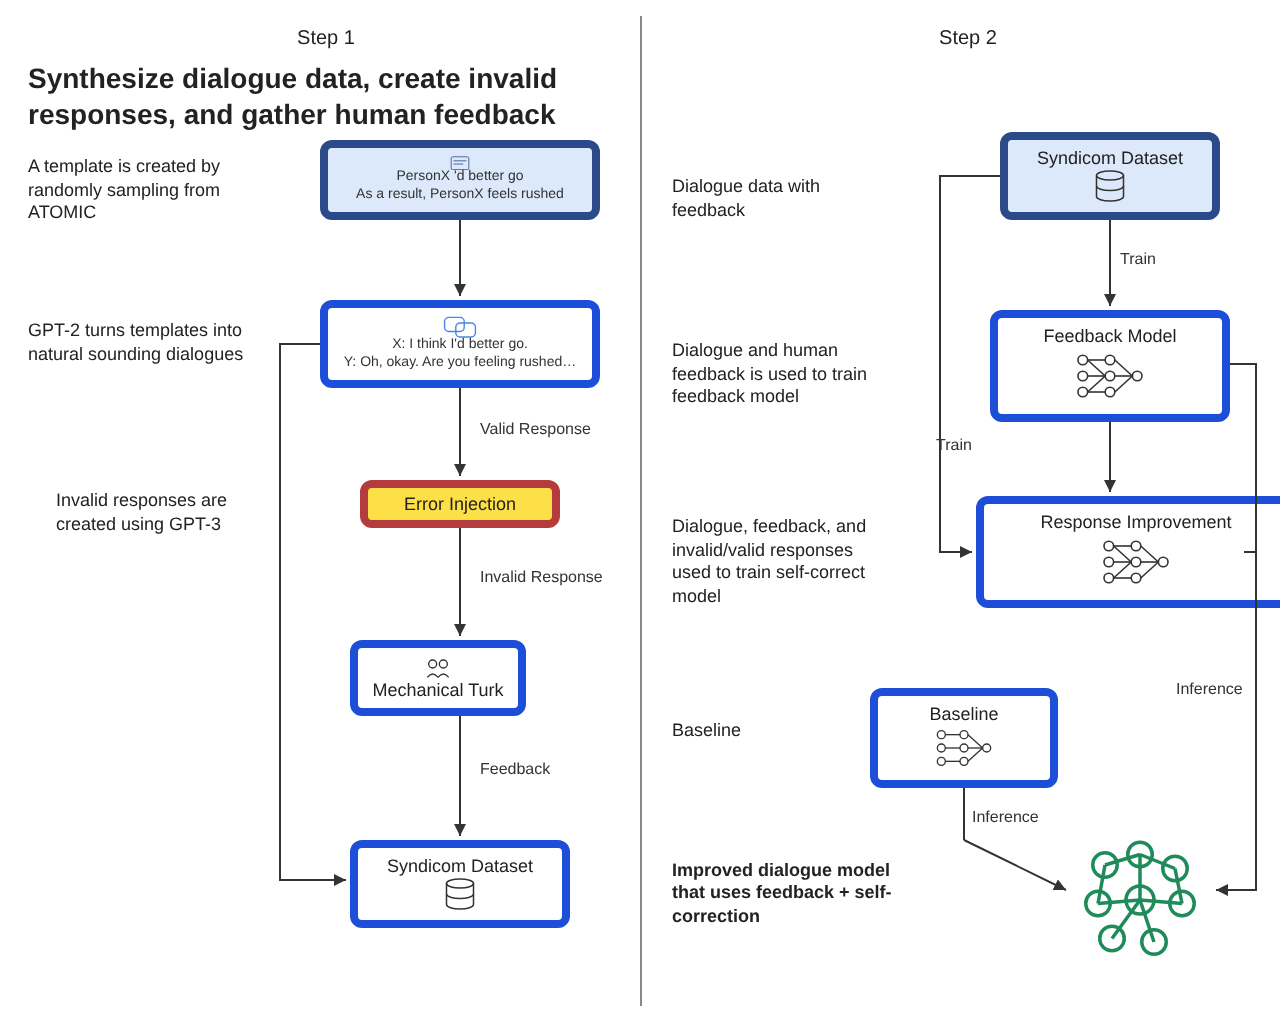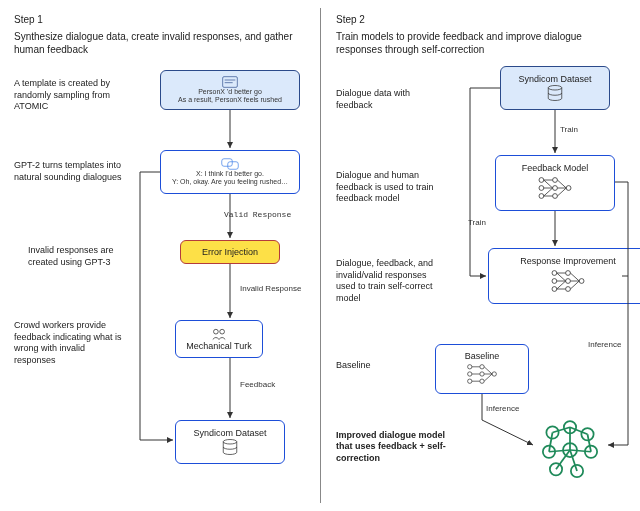--- a/index.html
+++ b/index.html
@@ -22,32 +22,32 @@
     position: relative;
     padding: 14px 8px 10px 14px;
   }
   .col-left { width: 320px; }
   .col-right { width: 320px; padding-left: 16px; }
   .divider {
     position: absolute;
     left: 320px; top: 8px; bottom: 8px;
     border-left: 1px solid #888;
   }
-  .step-label { font-size: 10px; margin-bottom: 6px; }
-  .step-title { font-size: 10px; font-weight: 400; line-height: 1.25; max-width: 280px; margin-bottom: 10px; }
+  .step-label { font-size: 10px; margin-bottom: 6px; text-align: center; }
+  .step-title { font-size: 14px; font-weight: 700; line-height: 1.25; max-width: 280px; margin-bottom: 10px; }
   .caption {
     position: absolute;
     font-size: 9px;
     line-height: 1.3;
     max-width: 110px;
     color: #222;
   }
   .node {
     position: absolute;
-    border: 1px solid #1d4ed8;
+    border: 4px solid #1d4ed8;
     border-radius: 6px;
     background: #fff;
     display: flex;
     flex-direction: column;
     align-items: center;
     justify-content: center;
     text-align: center;
     font-size: 9px;
     padding: 4px 6px;
   }
@@ -80,21 +80,20 @@
 <div class="page">
   <div class="divider"></div>
 
   <div class="col col-left">
     <div class="step-label">Step 1</div>
     <div class="step-title">Synthesize dialogue data, create invalid responses, and gather human feedback</div>
 
     <div class="caption" style="left:14px; top:78px;">A template is created by randomly sampling from ATOMIC</div>
     <div class="caption" style="left:14px; top:160px;">GPT-2 turns templates into natural sounding dialogues</div>
     <div class="caption" style="left:28px; top:245px;">Invalid responses are created using GPT-3</div>
-    <div class="caption" style="left:14px; top:320px;">Crowd workers provide feedback indicating what is wrong with invalid responses</div>
 
     <div class="node blue" style="left:160px; top:70px; width:140px; height:40px;">
       <svg class="icon" width="16" height="12" viewBox="0 0 24 18">
           <rect x="1" y="1" width="22" height="16" rx="2" fill="none" stroke="#2b4a8a"></rect>
           <line x1="4" y1="6" x2="20" y2="6" stroke="#2b4a8a"></line>
           <line x1="4" y1="10" x2="16" y2="10" stroke="#2b4a8a"></line>
         </svg>
       <div class="mini">PersonX 'd better go</div>
       <div class="mini">As a result, PersonX feels rushed</div>
     </div>
@@ -124,42 +123,41 @@
 
     <div class="node" style="left:175px; top:420px; width:110px; height:44px;">
       <span>Syndicom Dataset</span>
       <svg class="icon db-icon" width="18" height="18" viewBox="0 0 24 24">
         <ellipse cx="12" cy="5" rx="9" ry="3"></ellipse>
           <path d="M3 5 V19 a9 3 0 0 0 18 0 V5"></path>
           <path d="M3 12 a9 3 0 0 0 18 0"></path>
       </svg>
     </div>
 
-    <div class="arrow-label" style="left:224px; top:210px;font-family:Liberation Mono, monospace;">Valid Response</div>
+    <div class="arrow-label" style="left:240px; top:210px;">Valid Response</div>
     <div class="arrow-label" style="left:240px; top:284px;">Invalid Response</div>
     <div class="arrow-label" style="left:240px; top:380px;">Feedback</div>
 
     <svg class="overlay" width="320" height="511">
       <defs>
           <marker id="ah1" markerWidth="8" markerHeight="8" refX="6" refY="3" orient="auto">
             <path d="M0,0 L6,3 L0,6 Z" fill="#333"></path>
           </marker>
         </defs>
       <line x1="230" y1="110" x2="230" y2="148" stroke="#333" marker-end="url(#ah1)"></line>
       <line x1="230" y1="194" x2="230" y2="238" stroke="#333" marker-end="url(#ah1)"></line>
       <line x1="230" y1="264" x2="230" y2="318" stroke="#333" marker-end="url(#ah1)"></line>
       <line x1="230" y1="358" x2="230" y2="418" stroke="#333" marker-end="url(#ah1)"></line>
 
       <path d="M160 172 L140 172 L140 440 L173 440" fill="none" stroke="#333" marker-end="url(#ah1)"></path>
     </svg>
   </div>
 
   <div class="col col-right">
     <div class="step-label">Step 2</div>
-    <div class="step-title">Train models to provide feedback and improve dialogue responses through self-correction</div>
 
     <div class="caption" style="left:16px; top:88px;">Dialogue data with feedback</div>
     <div class="caption" style="left:16px; top:170px;">Dialogue and human feedback is used to train feedback model</div>
     <div class="caption" style="left:16px; top:258px;">Dialogue, feedback, and invalid/valid responses used to train self-correct model</div>
     <div class="caption" style="left:16px; top:360px; font-weight:400;">Baseline</div>
 
     <div class="node blue" style="left:180px; top:66px; width:110px; height:44px;">
       <span>Syndicom Dataset</span>
       <svg class="icon db-icon" width="18" height="18" viewBox="0 0 24 24">
         <ellipse cx="12" cy="5" rx="9" ry="3"></ellipse>

